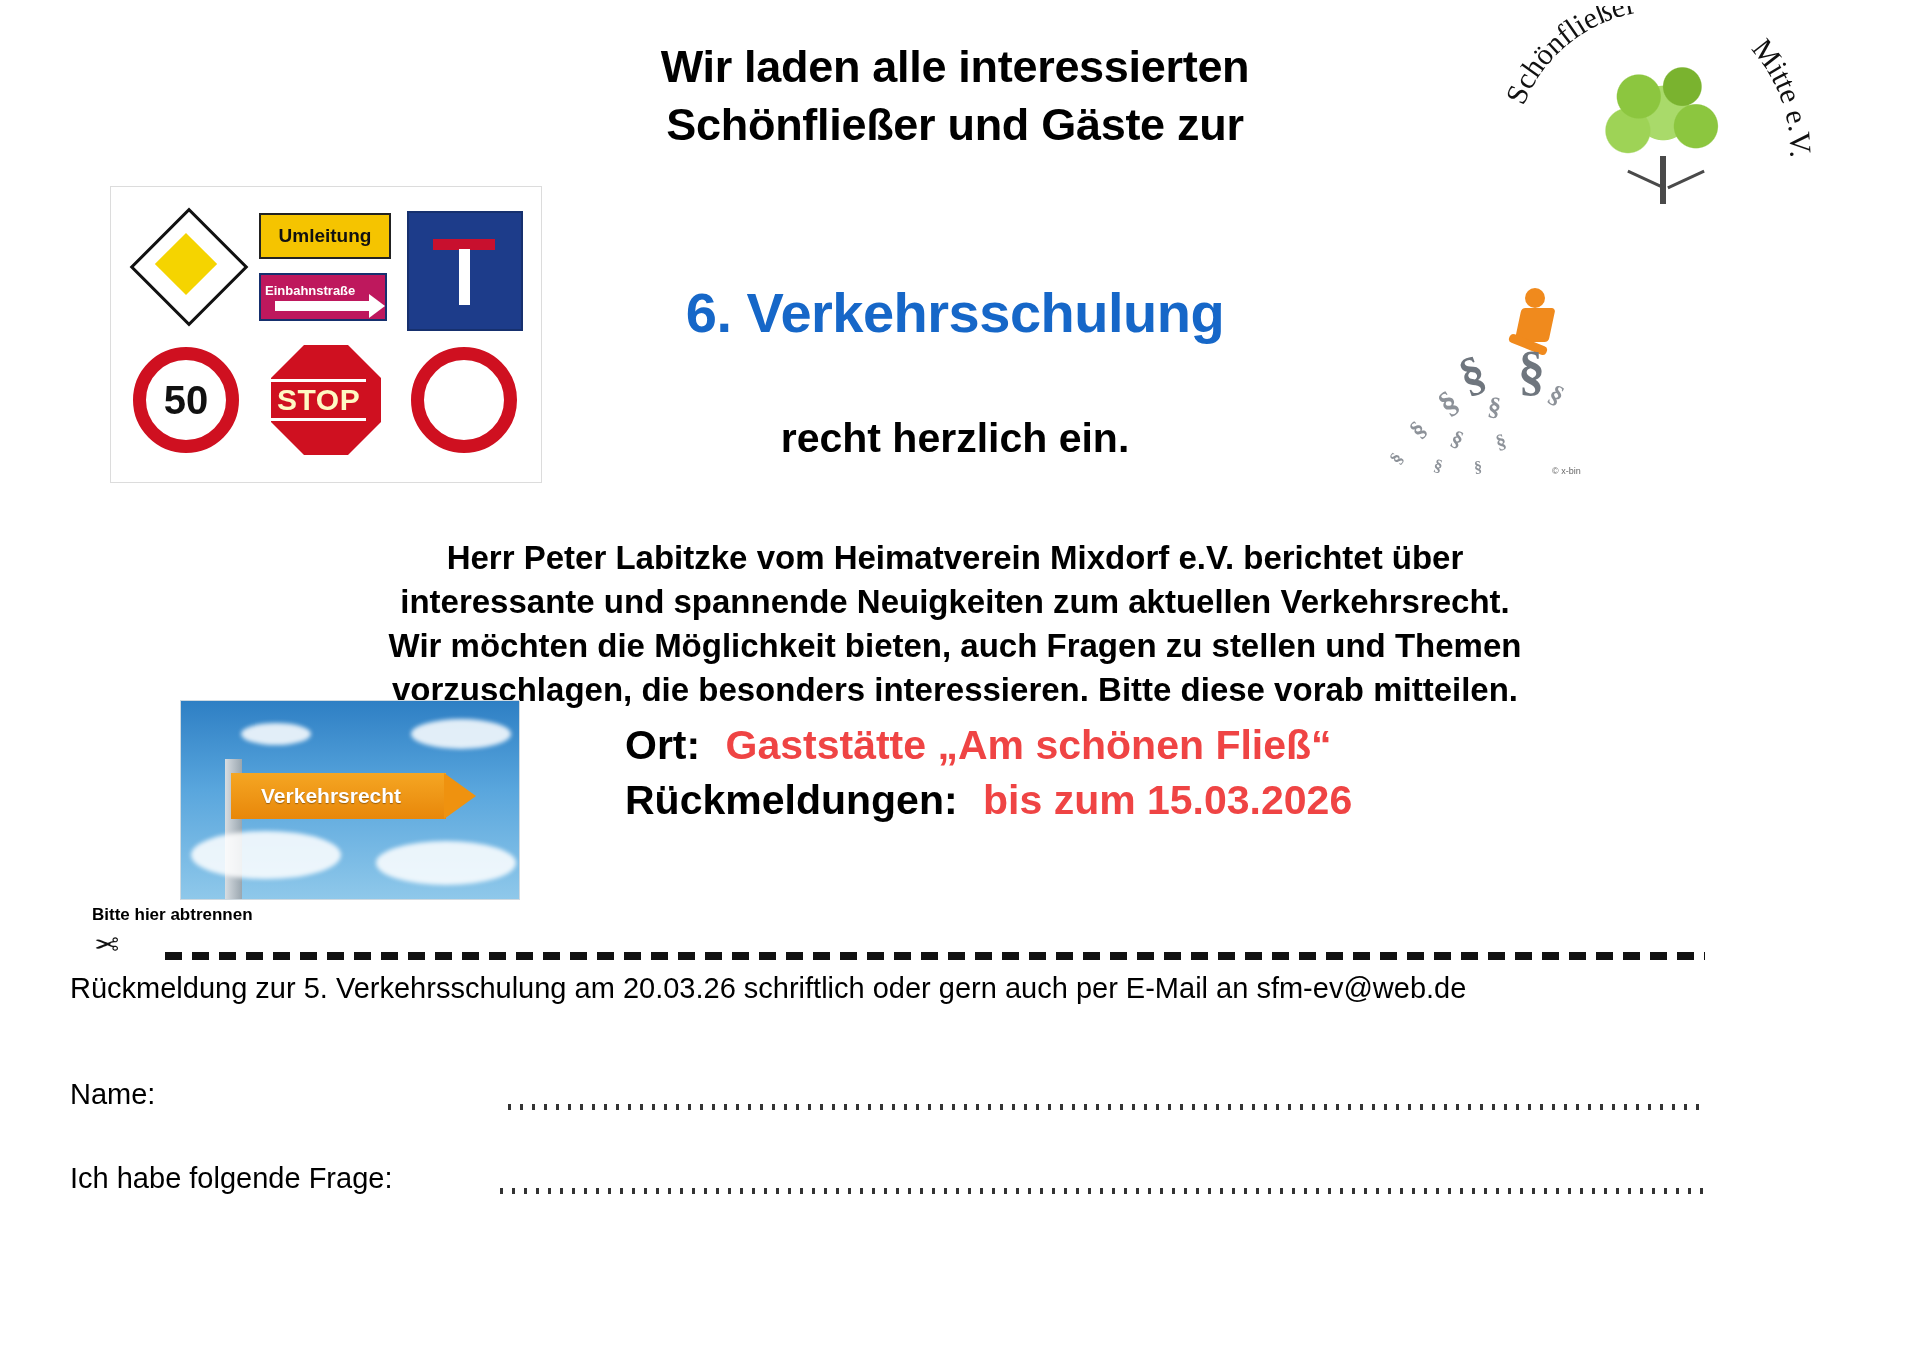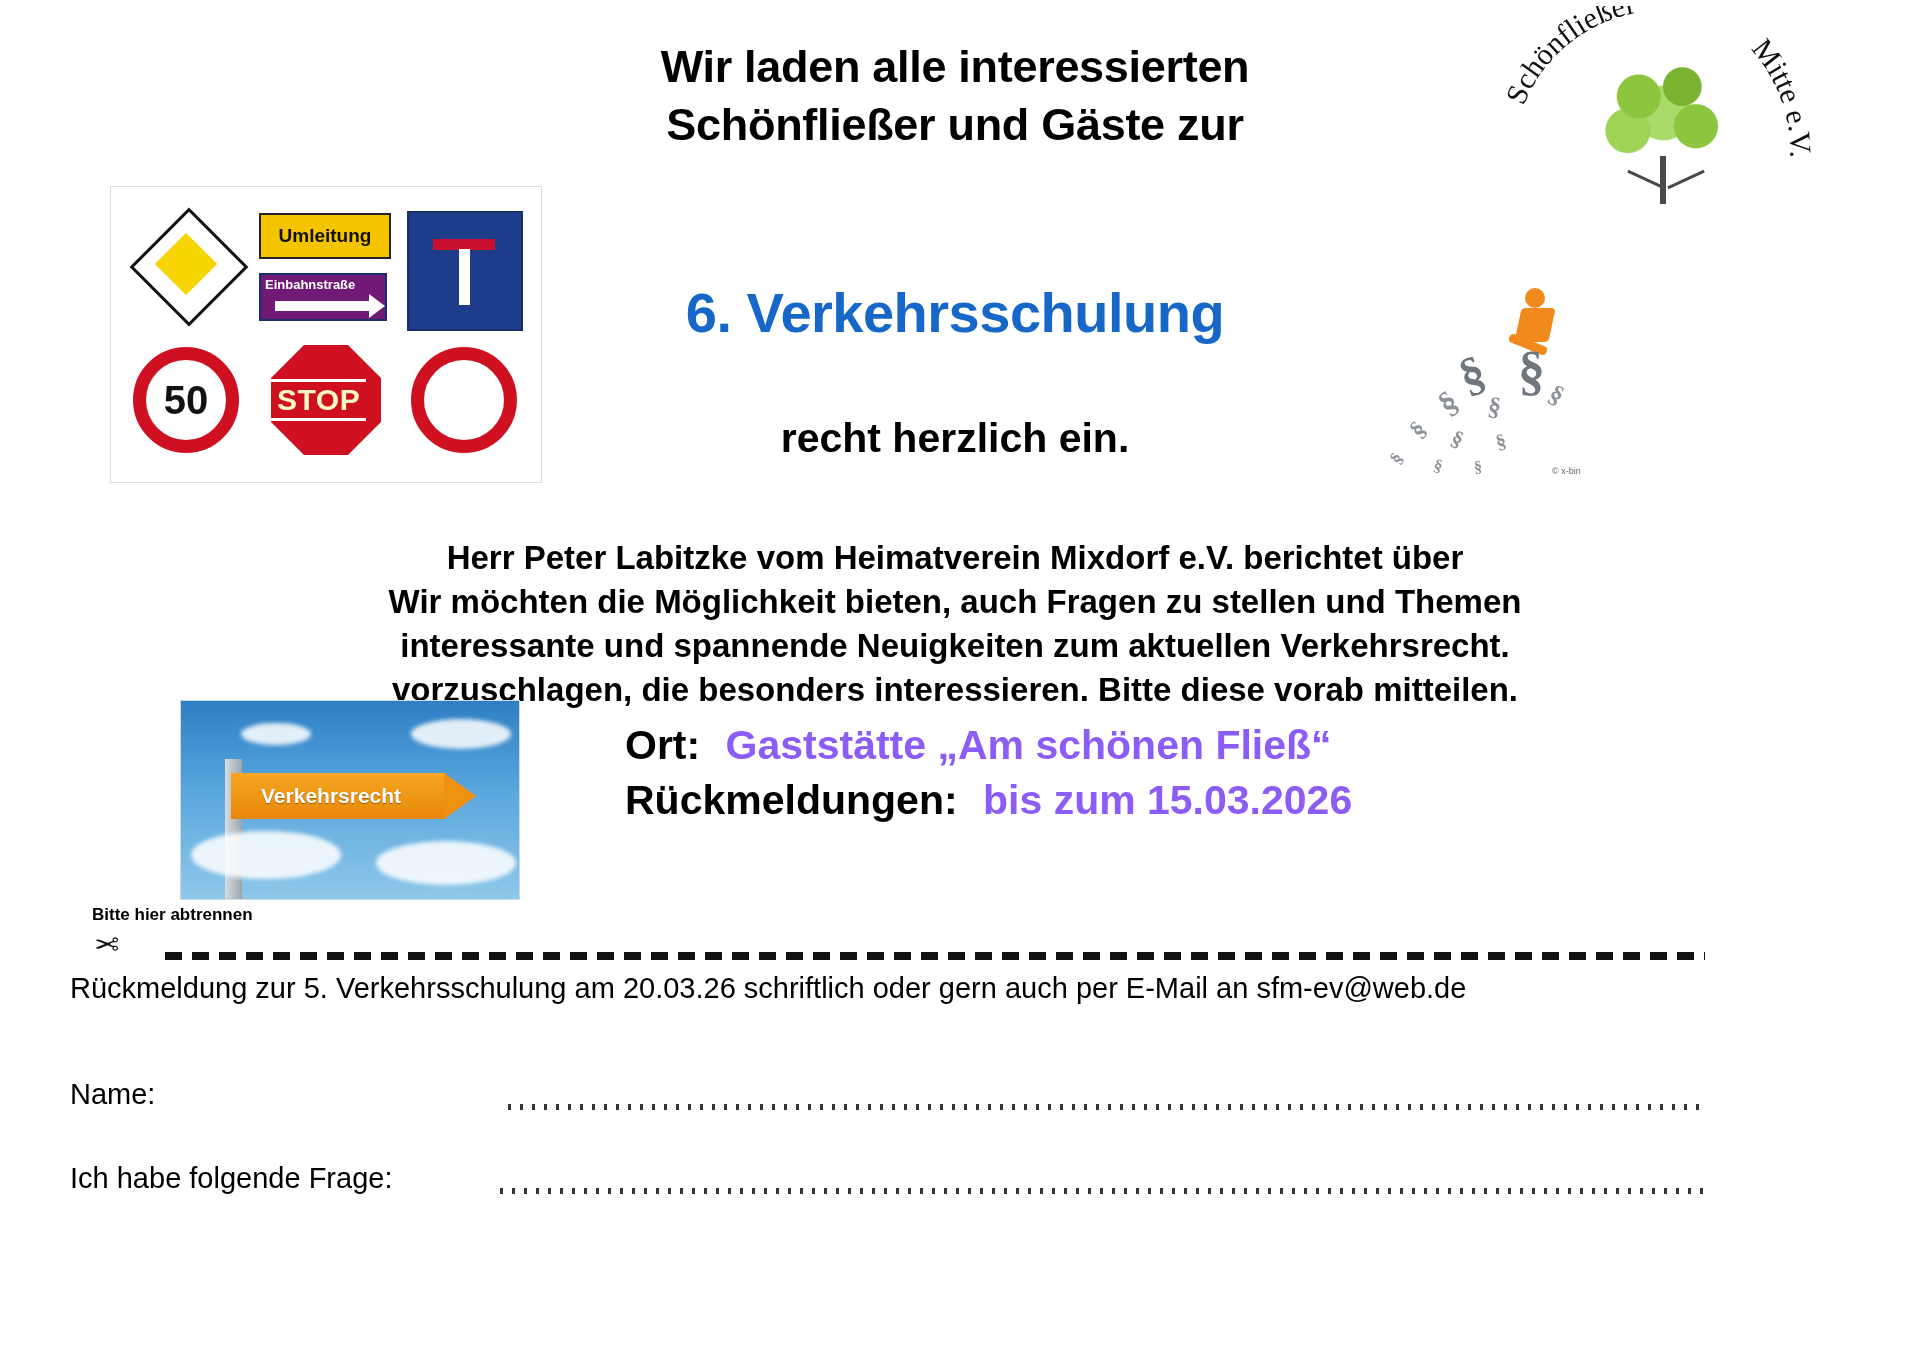--- a/index.html
+++ b/index.html
@@ -78,21 +78,21 @@
     top: 718px;
     width: 1060px;
     font-size: 41px;
     font-weight: bold;
     line-height: 1.33;
   }
   .details .row {
     white-space: nowrap;
   }
   .details .lbl { color: #000000; }
-  .details .val { color: #8b5cf6; margin-left: 14px; }
+  .details .val { color: #ef4444; margin-left: 14px; }
 
   
   .cut-note {
     position: absolute;
     left: 92px;
     top: 905px;
     font-size: 17px;
     font-weight: bold;
   }
   .scissors {
@@ -182,25 +182,25 @@
     width: 128px; height: 42px;
     background: #f5c400;
     border: 2px solid #222;
     display: flex; align-items: center; justify-content: center;
     font-size: 19px; font-weight: bold; color: #111;
   }
   
   .sign-einbahn {
     left: 148px; top: 86px;
     width: 128px; height: 48px;
-    background: #701a75;
+    background: #be185d;
     border: 2px solid #16306e;
     color: #ffffff;
     font-size: 13px; font-weight: bold;
-    padding: 2px 4px;
+    padding: 8px 4px;
     box-sizing: border-box;
   }
   .sign-einbahn .arrow {
     position: absolute;
     left: 14px; bottom: 8px;
     width: 96px; height: 10px;
     background: #ffffff;
   }
   .sign-einbahn .arrow:after {
     content: "";
@@ -461,22 +461,22 @@
     <div class="sym" style="left:96px; top:150px; font-size:20px; transform:rotate(-15deg);">§</div>
     <div class="sym" style="left:-8px; top:168px; font-size:18px; transform:rotate(-55deg);">§</div>
     <div class="sym" style="left:34px; top:176px; font-size:17px; transform:rotate(15deg);">§</div>
     <div class="sym" style="left:74px; top:178px; font-size:16px; transform:rotate(-5deg);">§</div>
     <div class="sym" style="left:150px; top:100px; font-size:26px; transform:rotate(30deg);">§</div>
     <div style="position:absolute; left:152px; top:186px; font-size:9px; color:#666;">© x-bin</div>
   </div>
 
   <div class="body-par">
     <div>Herr Peter Labitzke vom Heimatverein Mixdorf e.V. berichtet über</div>
+    <div>interessante und spannende Neuigkeiten zum aktuellen Verkehrsrecht.</div>
     <div>Wir möchten die Möglichkeit bieten, auch Fragen zu stellen und Themen</div>
-    <div>interessante und spannende Neuigkeiten zum aktuellen Verkehrsrecht.</div>
     <div>vorzuschlagen, die besonders interessieren. Bitte diese vorab mitteilen.</div>
   </div>
 
   <div class="photo">
     <div class="cloud c3"></div>
     <div class="cloud c4"></div>
     <div class="post"></div>
     <div class="arrowsign">
       <span>Verkehrsrecht</span>
     </div>

